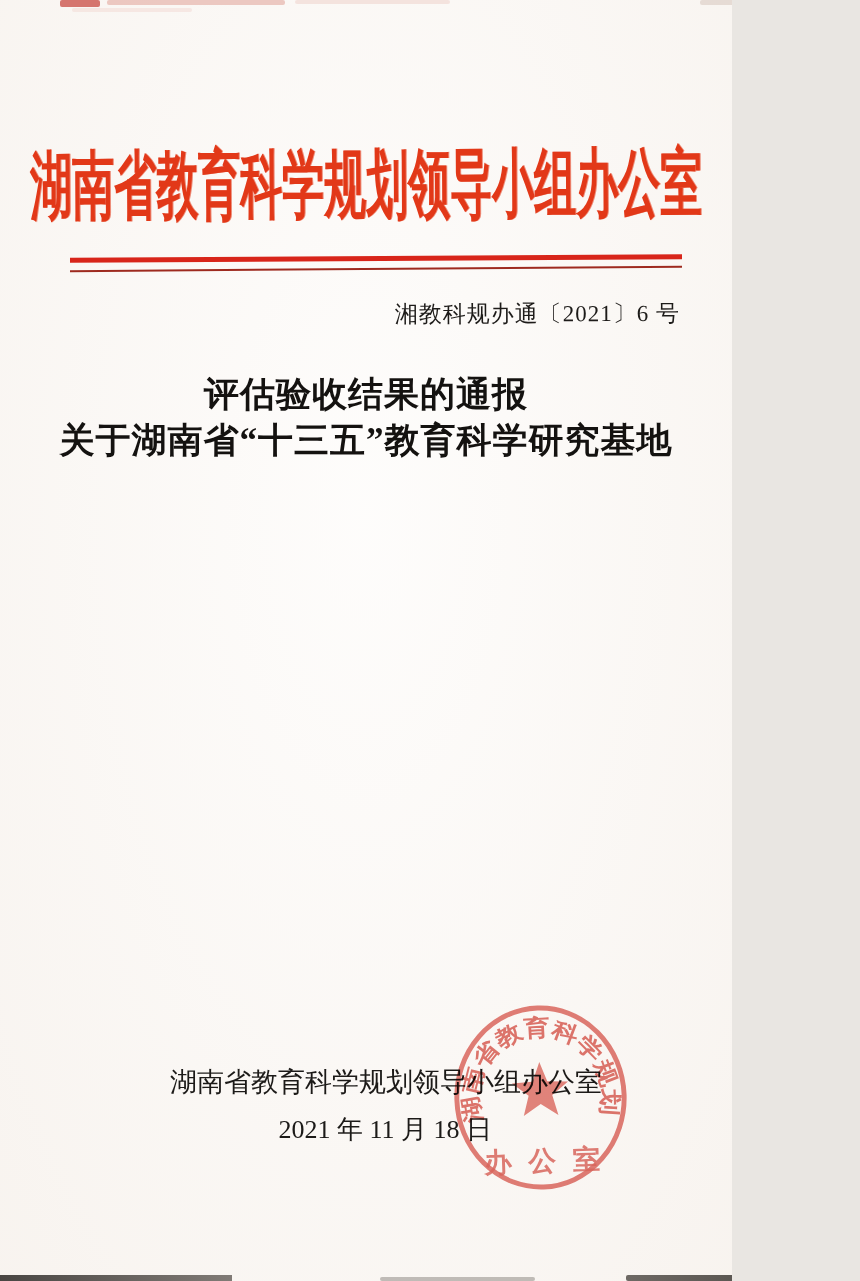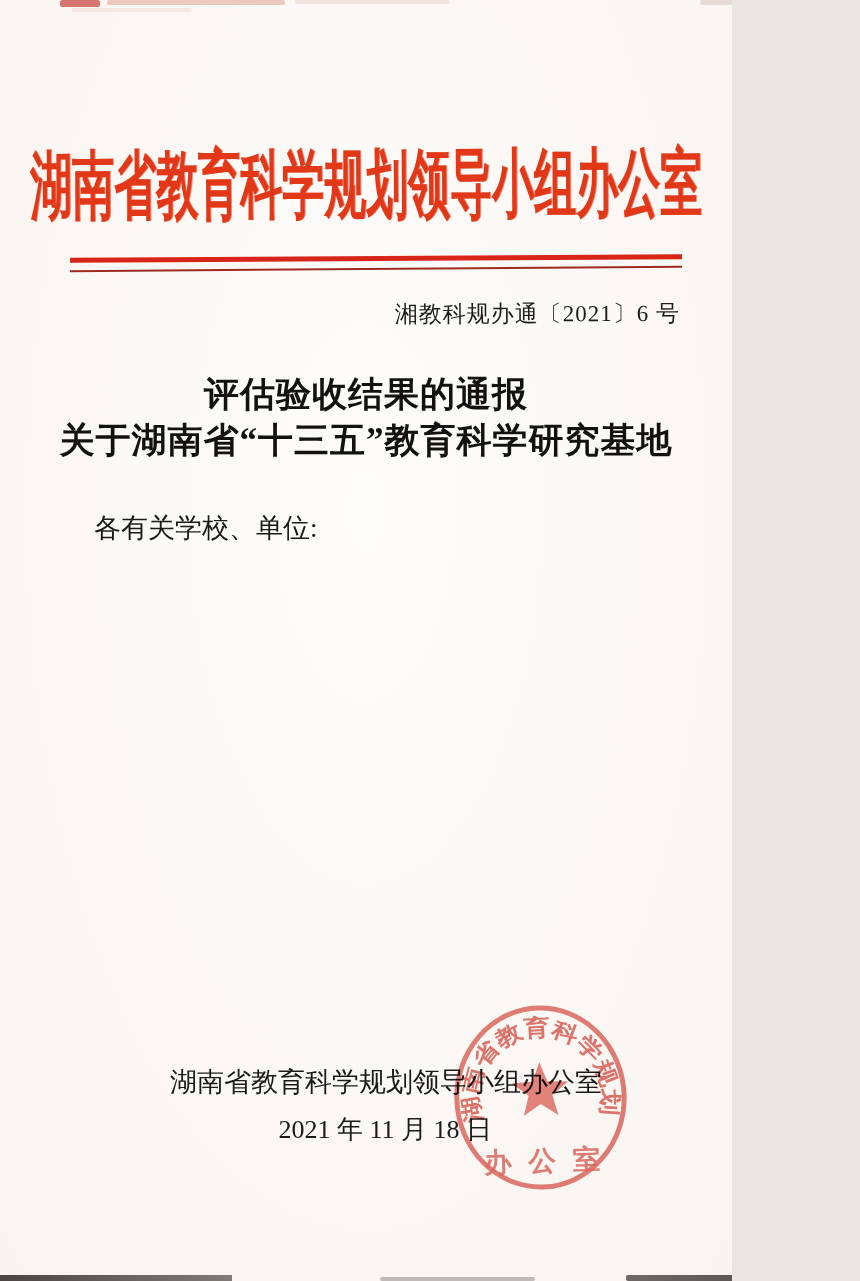--- a/index.html
+++ b/index.html
@@ -116,21 +116,20 @@
   <div class="rule rule-thin"></div>
 
   <div class="doc-number">湘教科规办通〔2021〕6 号</div>
 
   <div class="doc-title">
     <div>评估验收结果的通报</div>
     <div>关于湖南省“十三五”教育科学研究基地</div>
   </div>
 
   <div class="body-block">
-    <div class="salutation">各有关学校、单位:</div>
   </div>
 
 
   <div class="signature">湖南省教育科学规划领导小组办公室</div>
   <div class="issue-date">2021 年 11 月 18 日</div>
 
   <svg class="seal" viewBox="0 0 190 196" xmlns="http://www.w3.org/2000/svg">
     <defs>
       <path id="sealArc" d="M 35.8 119.6 A 63 63 0 1 1 154.2 119.6" fill="none"></path>
     </defs>

